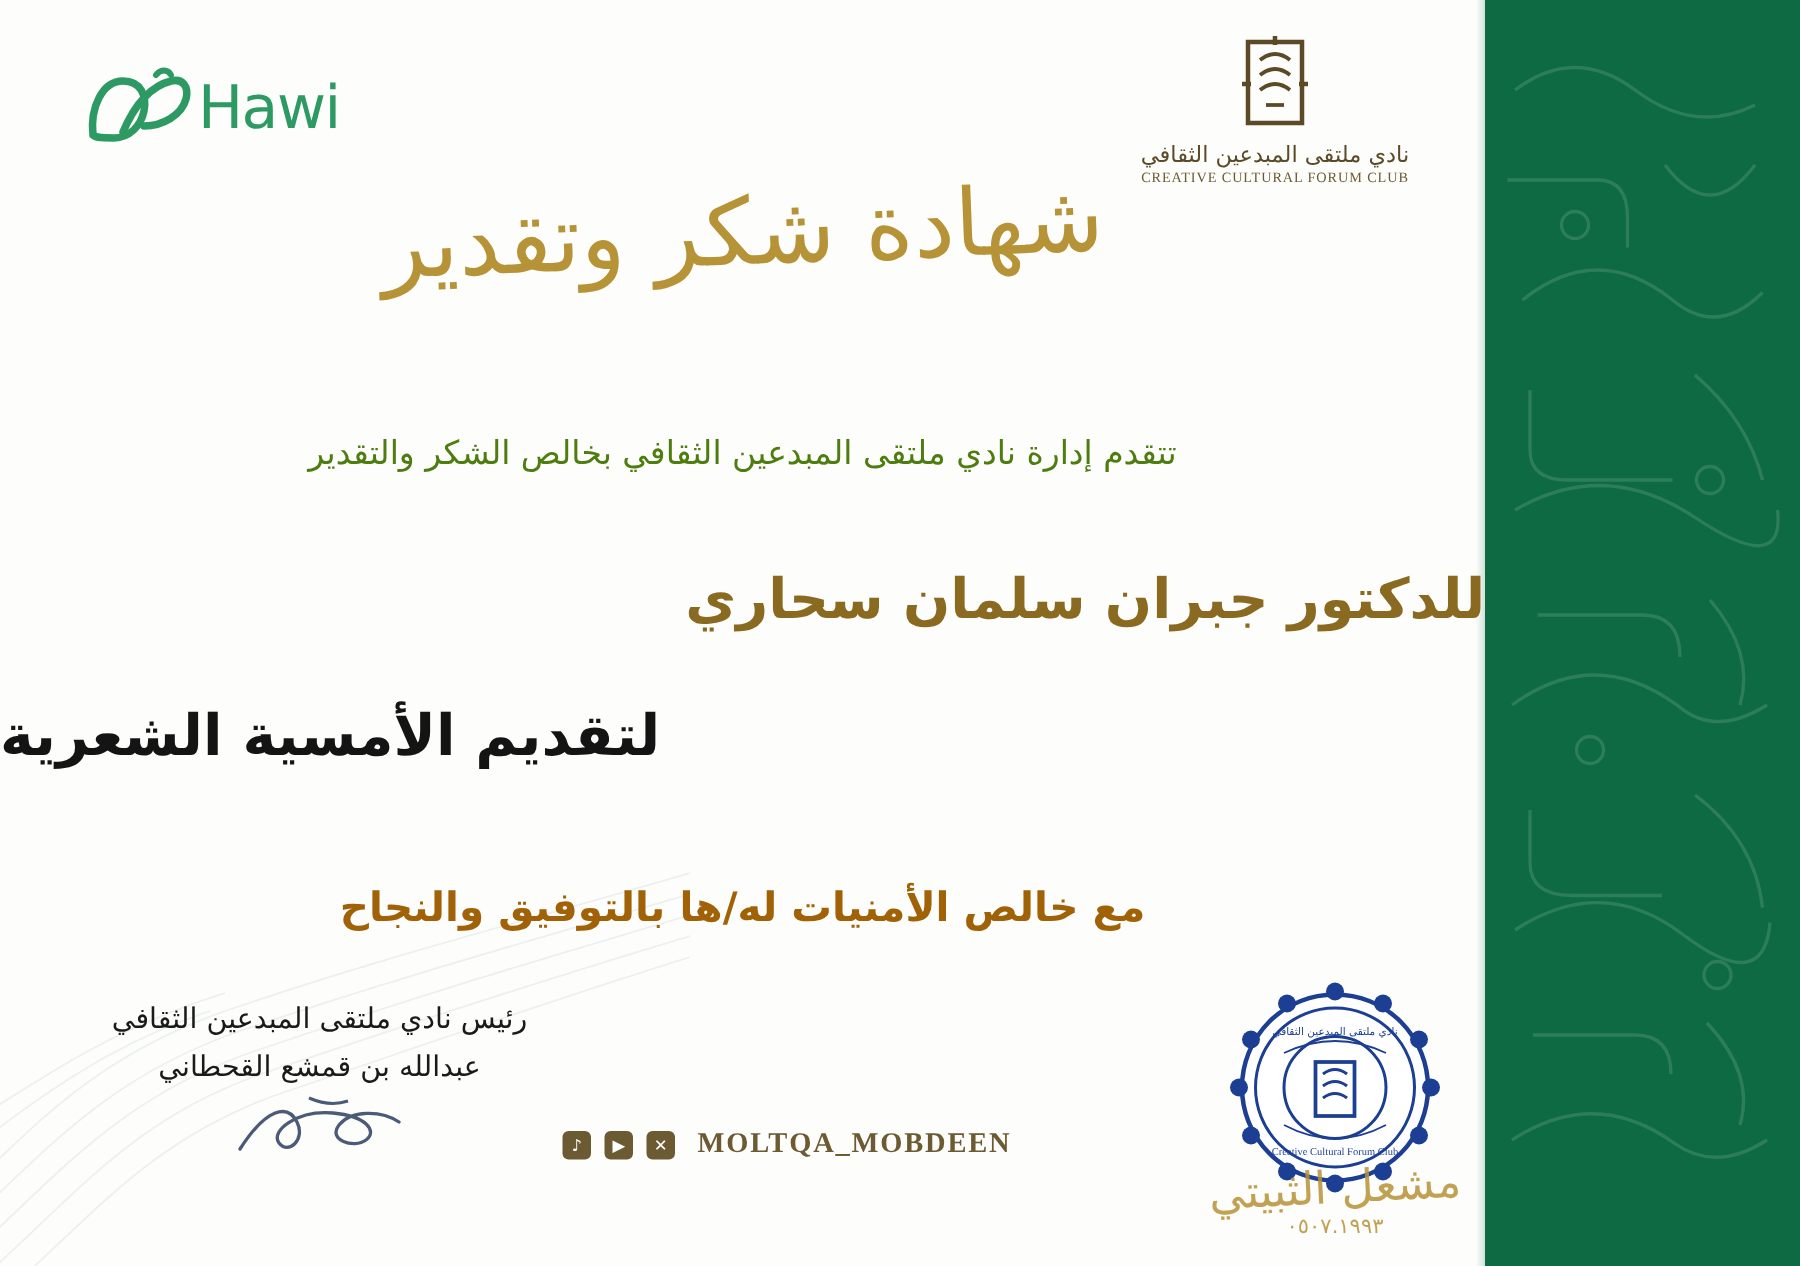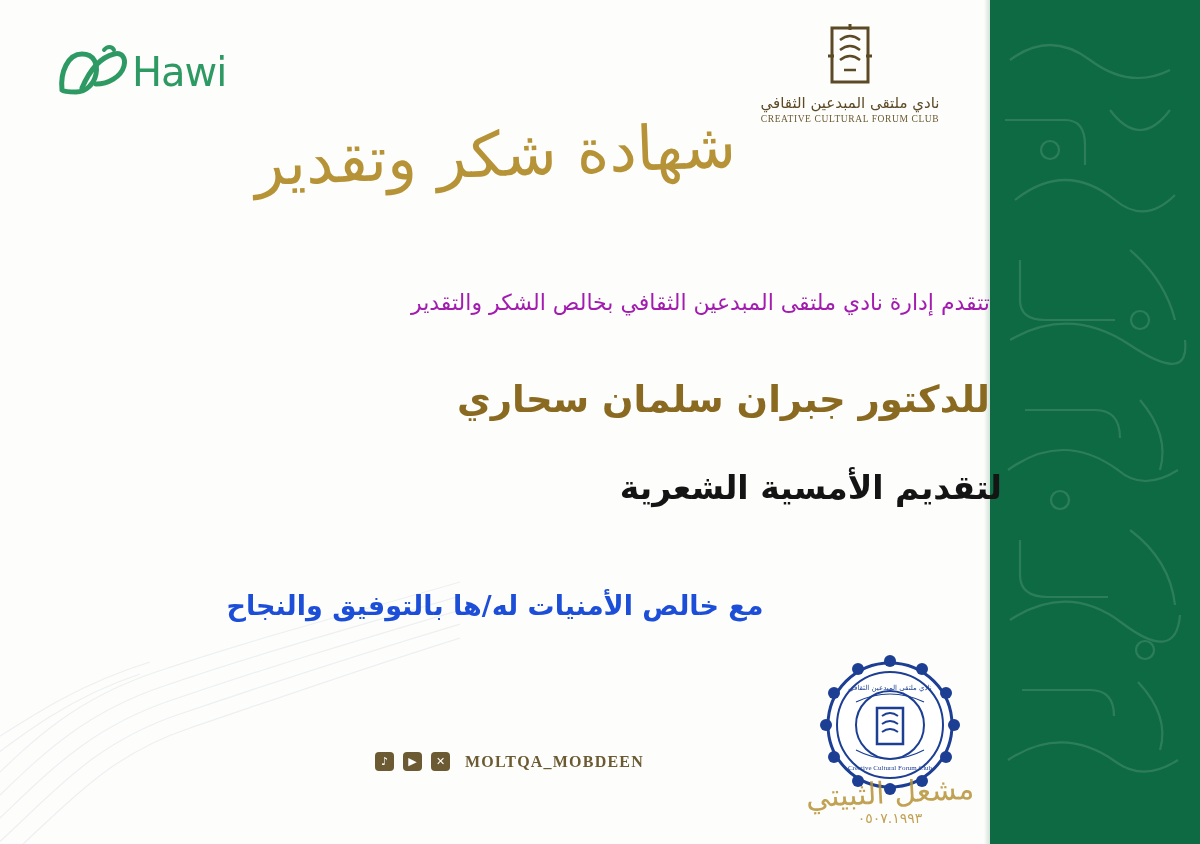--- a/index.html
+++ b/index.html
@@ -60,52 +60,52 @@
   
   .headline{
     position:absolute;top:118px;left:0;width:990px;text-align:center;
     font-size:62px;color:#b79338;
     font-family:"DejaVu Sans","Liberation Sans",sans-serif;
     letter-spacing:2px;
     transform:rotate(-2.2deg);
     white-space:nowrap;
   }
   .subline{
-    position:absolute;top:290px;left:0;width:990px;text-align:right;
-    font-size:22px;color:#a21caf;
+    position:absolute;top:290px;left:0;width:990px;text-align:center;
+    font-size:22px;color:#4d7c0f;
   }
   .recipient{
     position:absolute;top:378px;left:0;width:990px;
     font-size:37px;color:#8a6a20;font-weight:bold;letter-spacing:2px;
   }
   .reason{
-    position:absolute;top:468px;left:0;width:990px;text-align:right;
-    font-size:33px;color:#141414;font-weight:bold;margin-left:12px;
+    position:absolute;top:468px;left:0;width:990px;text-align:left;
+    font-size:38px;color:#141414;font-weight:bold;
   }
   .wishes{
     position:absolute;top:590px;left:0;width:990px;text-align:center;
-    font-size:27px;color:#1d4ed8;font-weight:bold;
+    font-size:27px;color:#a16207;font-weight:bold;
   }
   
   .sig{
     position:absolute;left:48px;top:668px;width:330px;text-align:center;color:#1a1a1a;
   }
   .sig .role{font-size:19px;margin-bottom:10px;}
   .sig .name{font-size:19px;}
   .sig .scribble{margin-top:4px;}
   
   .social{
     position:absolute;left:375px;top:752px;display:flex;align-items:center;gap:9px;direction:ltr;
   }
   .social .ic{
     width:19px;height:19px;border-radius:4px;background:#6b5a32;
     display:flex;align-items:center;justify-content:center;color:#fff;font-size:11px;
   }
   .social .handle{
-    font-size:16px;color:#6b5a32;letter-spacing:1.2px;font-weight:bold;
+    font-size:19px;color:#6b5a32;letter-spacing:1.2px;font-weight:bold;
     font-family:"Liberation Serif",serif;margin-left:6px;
   }
   
   .seal{
     position:absolute;right:235px;top:650px;width:150px;height:150px;
   }
   
   .watermark{
     position:absolute;right:215px;bottom:18px;width:190px;text-align:center;
     color:#b79338;opacity:.85;direction:rtl;
@@ -177,20 +177,29 @@
     <div class="ar">نادي ملتقى المبدعين الثقافي</div>
     <div class="en">CREATIVE CULTURAL FORUM CLUB</div>
   </div>
 
   <div class="headline">شهادة شكر وتقدير</div>
   <div class="subline">تتقدم إدارة نادي ملتقى المبدعين الثقافي بخالص الشكر والتقدير</div>
   <div class="recipient">للدكتور جبران سلمان سحاري</div>
   <div class="reason">لتقديم الأمسية الشعرية</div>
   <div class="wishes">مع خالص الأمنيات له/ها بالتوفيق والنجاح</div>
 
+  <div class="sig">
+    <div class="role">رئيس نادي ملتقى المبدعين الثقافي</div>
+    <div class="name">عبدالله بن قمشع القحطاني</div>
+    <svg class="scribble" width="130" height="56" viewBox="0 0 130 56">
+      <path d="M12,40 C30,12 44,10 50,22 C56,34 44,44 38,36 C32,28 50,14 74,16 C96,18 104,28 96,34
+               C88,40 70,34 78,24 C86,14 106,14 118,22" fill="none" stroke="#4a5a78" stroke-width="2.2" stroke-linecap="round"></path>
+      <path d="M58,6 q14,6 26,2" fill="none" stroke="#4a5a78" stroke-width="2"></path>
+    </svg>
+  </div>
 
   <div class="social">
     <span class="ic">♪</span>
     <span class="ic">▶</span>
     <span class="ic">✕</span>
     <span class="handle">MOLTQA_MOBDEEN</span>
   </div>
 
   <svg class="seal" viewBox="0 0 150 150">
     <g>

